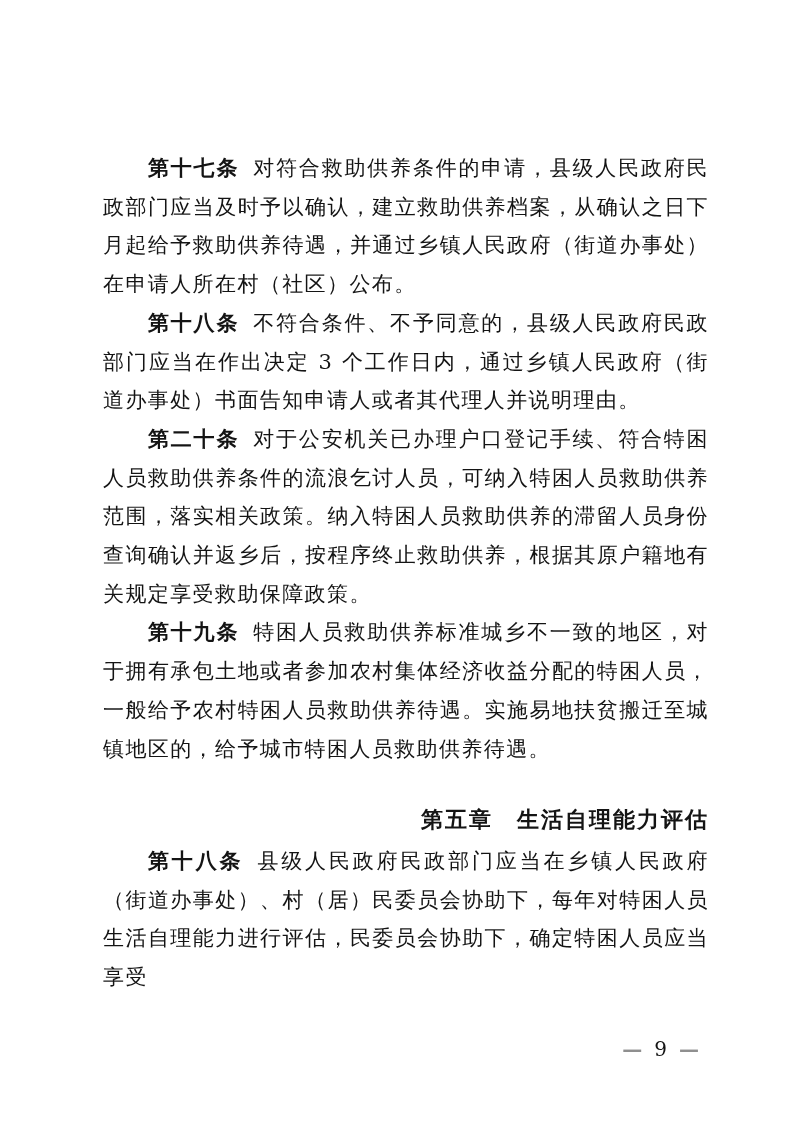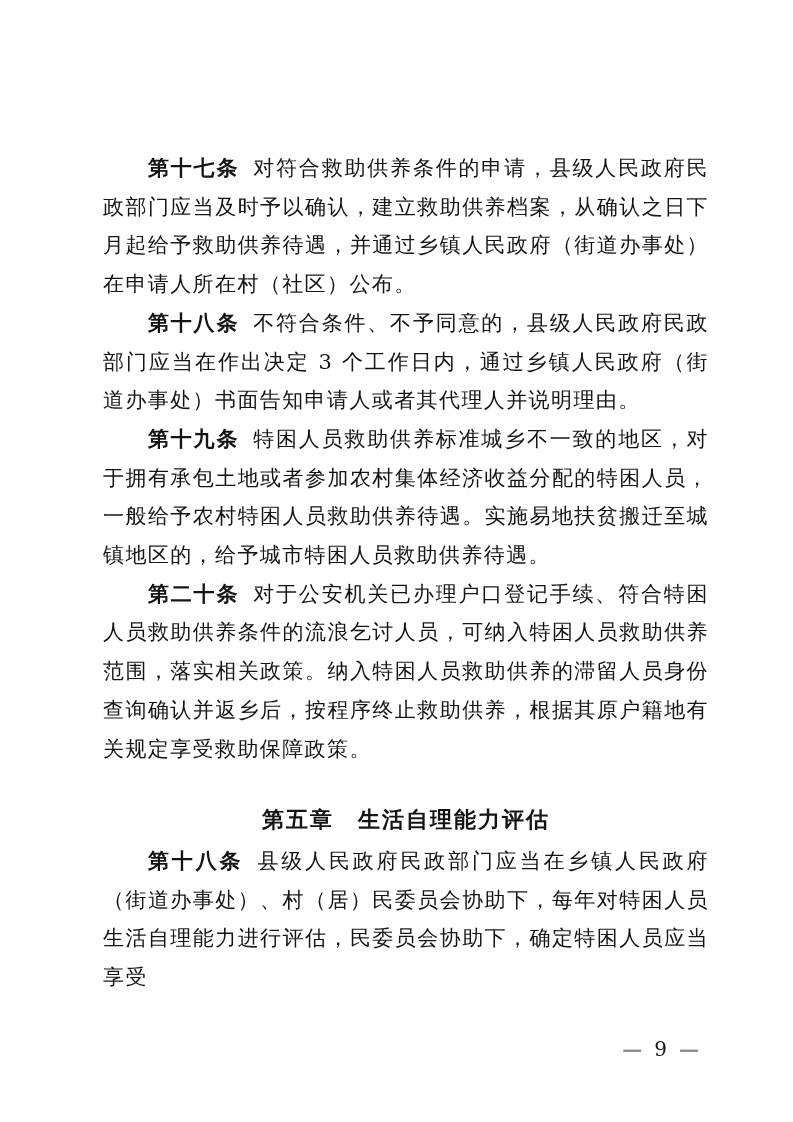--- a/index.html
+++ b/index.html
@@ -30,21 +30,21 @@
     text-indent:45px;
     color:var(--text-color);
   }
   .article-lead{
     font-family:"DejaVu Sans","Liberation Sans",sans-serif;
     font-weight:bold;
     padding-right:14px;
   }
   h2.chapter-heading{
     margin:33px 0 2px 0;
-    text-align:center;
+    text-align:right;
     font-family:"DejaVu Sans","Liberation Sans",sans-serif;
     font-weight:bold;
     font-size:22px;
     line-height:38.7px;
     letter-spacing:2px;
     color:var(--text-color);
   }
   .page-footer{
     position:absolute;
     top:1037px;
@@ -67,23 +67,23 @@
 <body>
 
 <div class="page">
 
   <div class="content">
 
     <p class="article"><span class="article-lead">第十七条</span><span>对符合救助供养条件的申请，县级人民政府民政部门应当及时予以确认，建立救助供养档案，从确认之日下月起给予救助供养待遇，并通过乡镇人民政府（街道办事处）在申请人所在村（社区）公布。</span></p>
 
     <p class="article"><span class="article-lead">第十八条</span><span>不符合条件、不予同意的，县级人民政府民政部门应当在作出决定 3 个工作日内，通过乡镇人民政府（街道办事处）书面告知申请人或者其代理人并说明理由。</span></p>
 
+    <p class="article"><span class="article-lead">第二十条</span><span>对于公安机关已办理户口登记手续、符合特困人员救助供养条件的流浪乞讨人员，可纳入特困人员救助供养范围，落实相关政策。纳入特困人员救助供养的滞留人员身份查询确认并返乡后，按程序终止救助供养，根据其原户籍地有关规定享受救助保障政策。</span></p>
+
     <p class="article"><span class="article-lead">第十九条</span><span>特困人员救助供养标准城乡不一致的地区，对于拥有承包土地或者参加农村集体经济收益分配的特困人员，一般给予农村特困人员救助供养待遇。实施易地扶贫搬迁至城镇地区的，给予城市特困人员救助供养待遇。</span></p>
-
-    <p class="article"><span class="article-lead">第二十条</span><span>对于公安机关已办理户口登记手续、符合特困人员救助供养条件的流浪乞讨人员，可纳入特困人员救助供养范围，落实相关政策。纳入特困人员救助供养的滞留人员身份查询确认并返乡后，按程序终止救助供养，根据其原户籍地有关规定享受救助保障政策。</span></p>
 
     <h2 class="chapter-heading">第五章　生活自理能力评估</h2>
 
     <p class="article"><span class="article-lead">第十八条</span><span>县级人民政府民政部门应当在乡镇人民政府（街道办事处）、村（居）民委员会协助下，每年对特困人员生活自理能力进行评估，民委员会协助下，确定特困人员应当享受</span></p>
 
   </div>
 
   <div class="page-footer"><span class="footer-dash">—</span><span class="footer-page-number">9</span><span class="footer-dash">—</span></div>
 
 </div>

